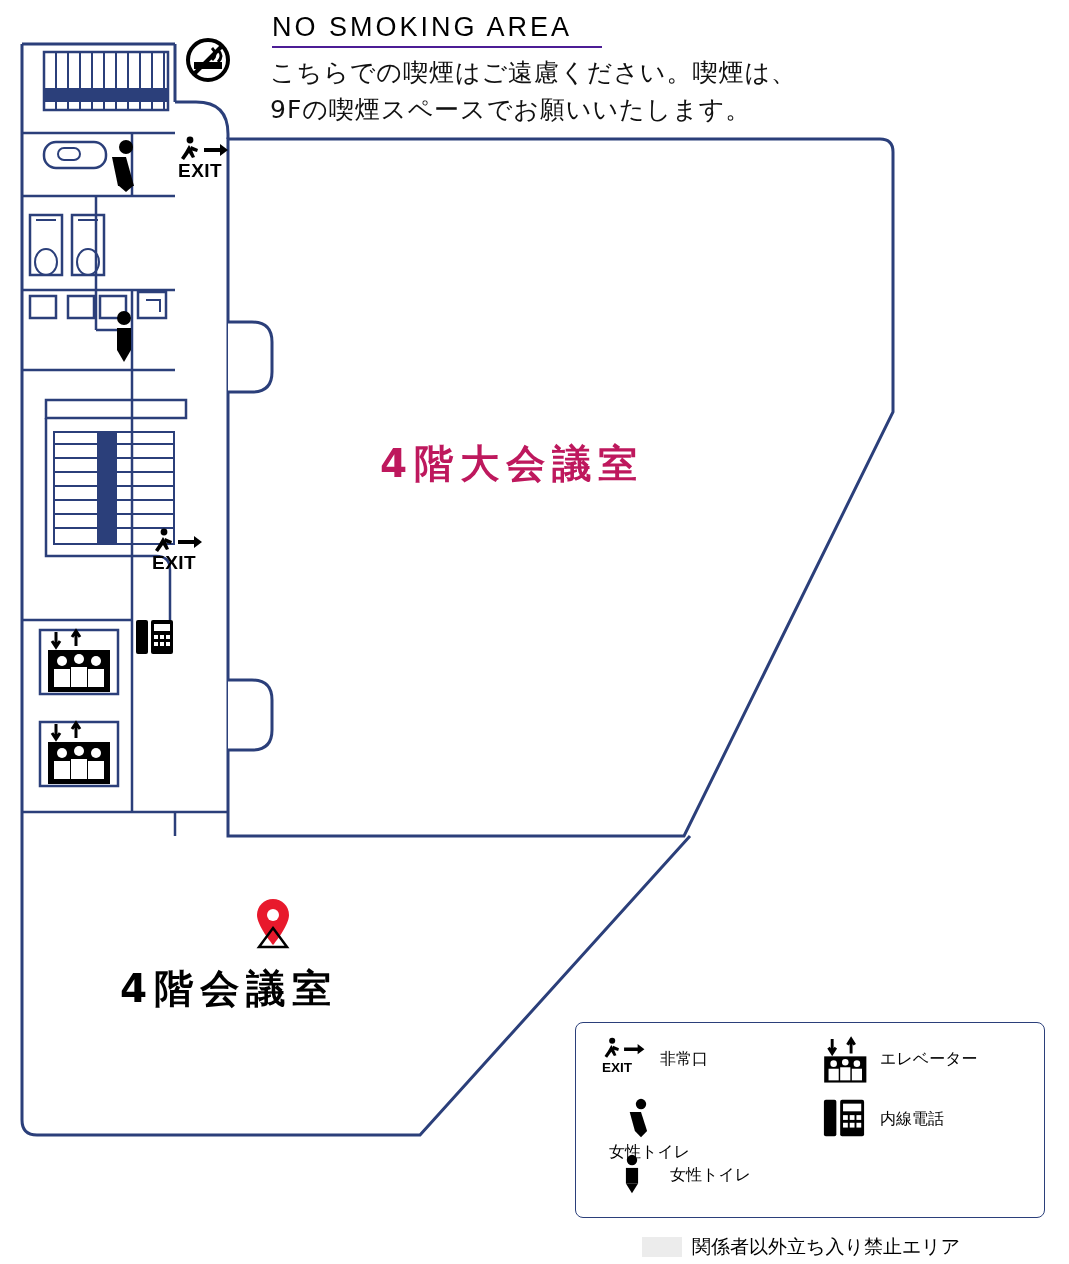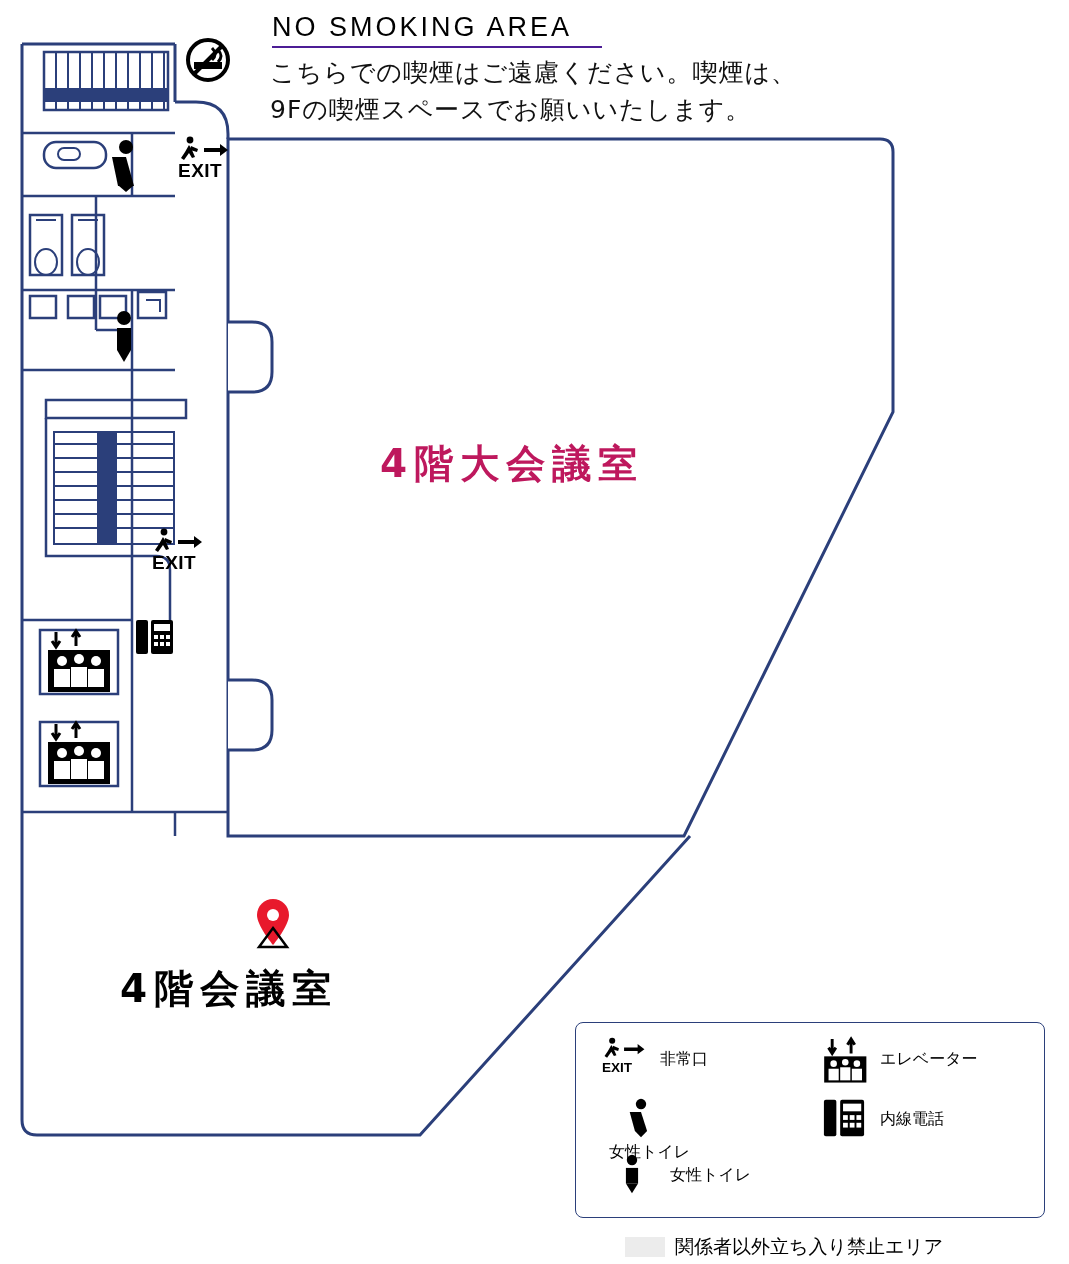--- a/index.html
+++ b/index.html
@@ -126,21 +126,21 @@
     font-family: "DejaVu Sans", sans-serif;
   }
   #legend-exit      { left: 602px; top: 1036px; }
   #legend-women     { left: 597px; top: 1096px; flex-direction: column; }
   #legend-men       { left: 612px; top: 1152px; }
   #legend-elevator  { left: 822px; top: 1036px; }
   #legend-phone     { left: 822px; top: 1096px; }
 
   .restricted-row {
     position: absolute;
-    left: 625px;
+    left: 642px;
     top: 1234px;
     display: flex;
     align-items: center;
   }
   .restricted-swatch {
     width: 40px;
     height: 20px;
     background: #ececec;
   }
   .restricted-text {

